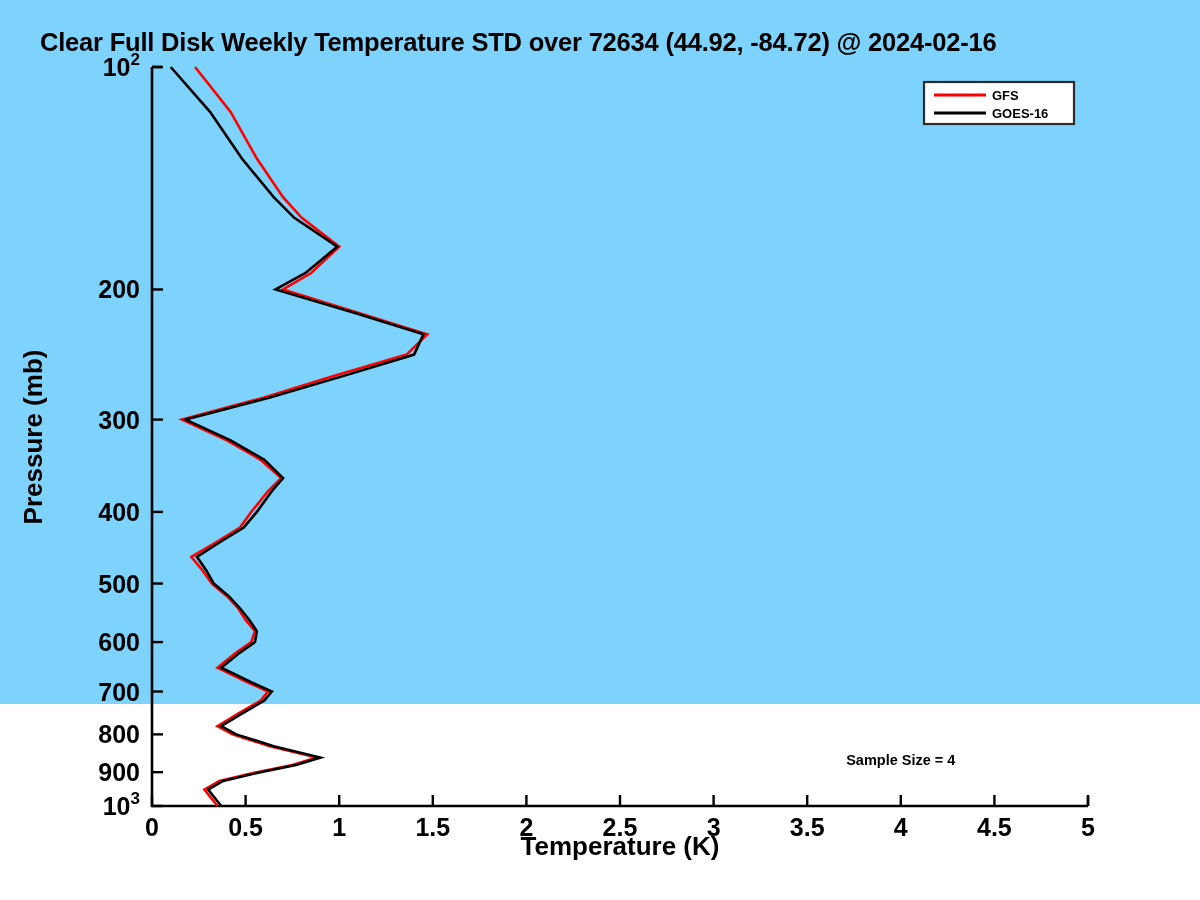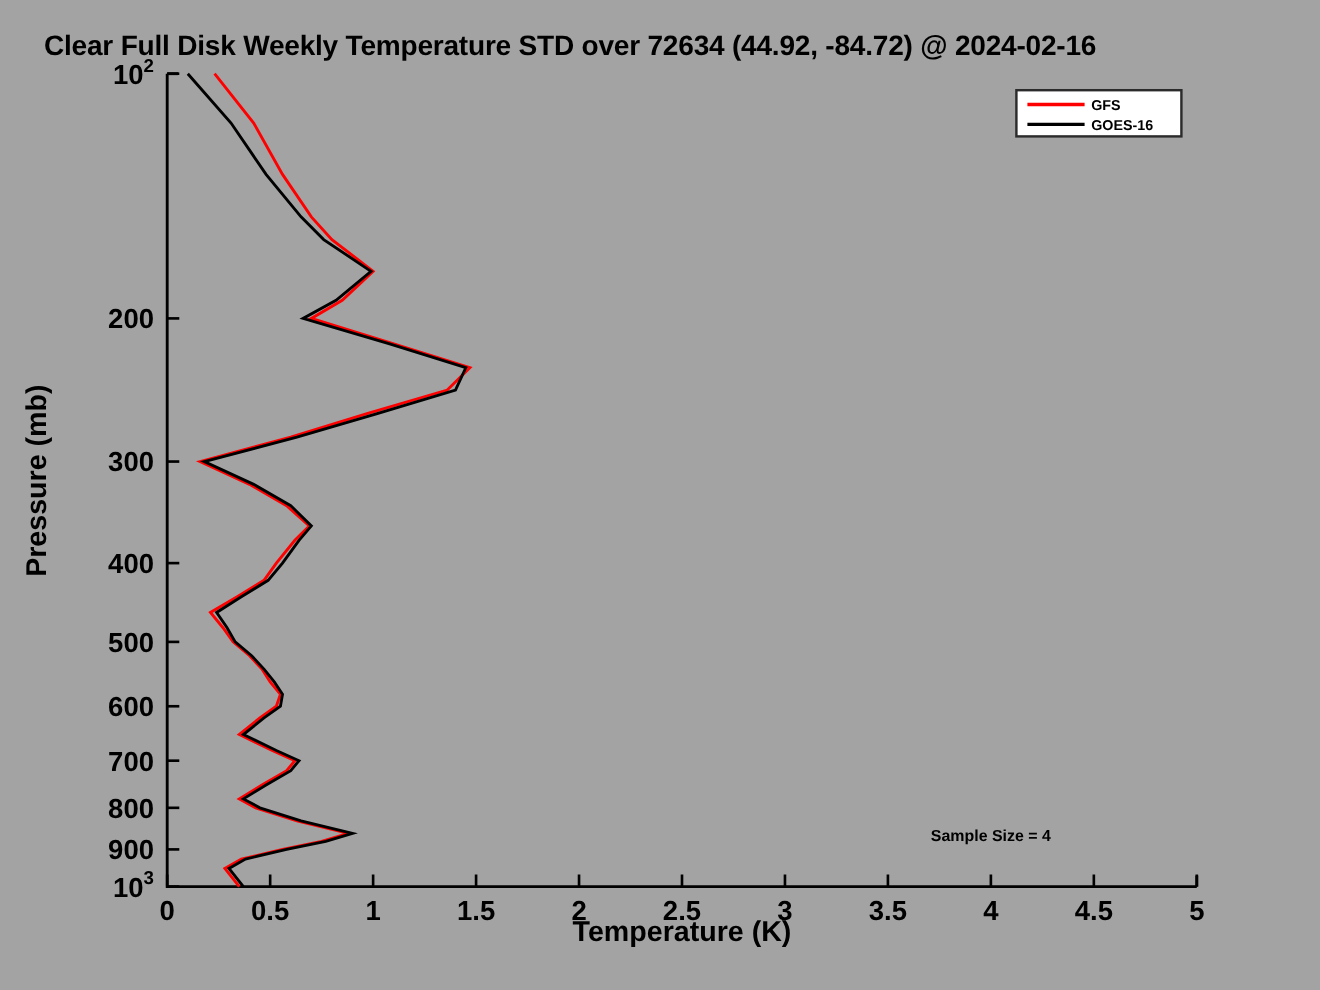--- a/index.html
+++ b/index.html
@@ -9,22 +9,22 @@
   }
   body {
     width: 1200px;
     height: 900px;
     font-family: "Liberation Sans", sans-serif;
     overflow: hidden;
   }
   #figure {
     position: relative;
     width: 1200px;
-    height: 900px;
-    background: #a3a3a3;
+    height: 704px;
+    background: #7dd3fc;
     text-align: right;
   }
   #chart-title {
     position: absolute;
     left: 40px;
     top: 28px;
     font-size: 25.5px;
     font-weight: bold;
     color: #000000;
     white-space: nowrap;

